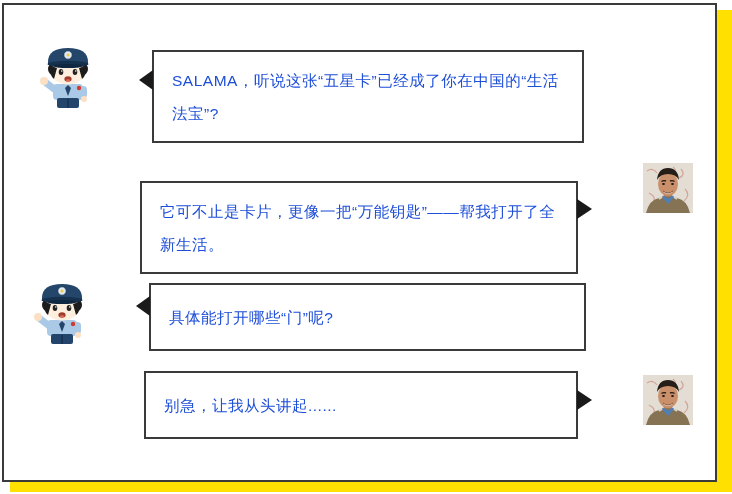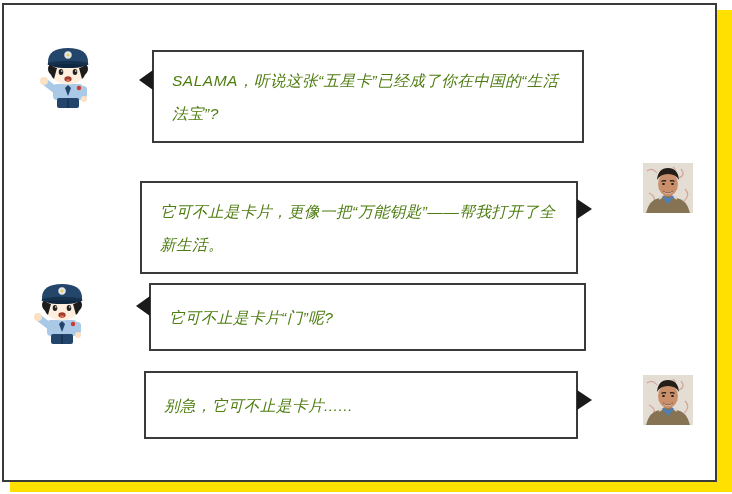--- a/index.html
+++ b/index.html
@@ -10,22 +10,22 @@
   .accent-shadow{
     position:absolute;left:10px;top:10px;width:722px;height:482px;
     background:#ffe000;
   }
   .frame{
     position:absolute;left:2px;top:3px;width:715px;height:479px;
     background:#ffffff;border:2px solid #3a3a3a;box-sizing:border-box;
   }
   .bubble{
     position:absolute;background:#ffffff;border:2px solid #3a3a3a;
-    box-sizing:border-box;color:#4d7c0f;font-size:15.5px;line-height:33px;
-    letter-spacing:0.5px;padding:12px 18px 0 18px;font-style:italic;
+    box-sizing:border-box;color:#1d4ed8;font-size:15.5px;line-height:33px;
+    letter-spacing:0.5px;padding:12px 18px 0 18px;
   }
   .arrow{position:absolute;width:0;height:0;}
   .arrow-left{
     left:-15px;border-top:10px solid transparent;border-bottom:10px solid transparent;
     border-right:14px solid #1a1a1a;
   }
   .arrow-right{
     right:-16px;border-top:10px solid transparent;border-bottom:10px solid transparent;
     border-left:15px solid #1a1a1a;
   }
@@ -122,26 +122,26 @@
     <ellipse cx="32" cy="38.3" rx="2" ry="1.1" fill="#e0705f"></ellipse>
     <path d="M12 20 Q12 6 32 6 Q52 6 52 20 L52 22 Q32 27 12 22 Z" fill="#24466b"></path>
     <ellipse cx="32" cy="22" rx="20.5" ry="3.2" fill="#16314e"></ellipse>
     <ellipse cx="32" cy="24" rx="15" ry="2" fill="#0f2740"></ellipse>
     <circle cx="32" cy="13" r="4.2" fill="#dfe9f2" stroke="#16314e" stroke-width="0.8"></circle>
     <circle cx="32" cy="13" r="1.5" fill="#f0c94a"></circle>
   </svg>
 
   <div class="bubble bubble-3">
     <span class="arrow arrow-left" style="top:11px;"></span>
-    <span>它可不止是卡片“门”呢?</span>
+    <span>具体能打开哪些“门”呢?</span>
   </div>
 
   <div class="bubble bubble-4">
     <span class="arrow arrow-right" style="top:17px;"></span>
-    <span>别急，它可不止是卡片......</span>
+    <span>别急，让我从头讲起......</span>
   </div>
 
   <svg class="avatar" style="left:643px;top:375px;" width="50" height="50" viewBox="0 0 50 50">
     <rect width="50" height="50" fill="#e3ddd4"></rect>
     <path d="M4 8 q6 -4 10 2 M38 6 q5 6 -2 9 M6 30 q8 4 4 10 M42 26 q6 6 -1 12 M30 4 q4 3 1 6" stroke="rgba(190,70,60,0.38)" fill="none" stroke-width="1.2"></path>
     <rect x="21" y="28" width="8" height="9" fill="#b57f5c"></rect>
     <ellipse cx="25" cy="21" rx="10" ry="12" fill="#c9906b"></ellipse>
     <path d="M14 17 q1 -12 11 -12 q10 0 11 12 q-3 -6 -11 -6 q-8 0 -11 6 z" fill="#241d18"></path>
     <path d="M18.5 18.5 q2 -1.5 4.5 -0.5 M27 18 q2.5 -1 4.5 0.5" stroke="#241d18" stroke-width="1.4" fill="none"></path>
     <ellipse cx="20.5" cy="21" rx="1.4" ry="1.1" fill="#1e1410"></ellipse>

